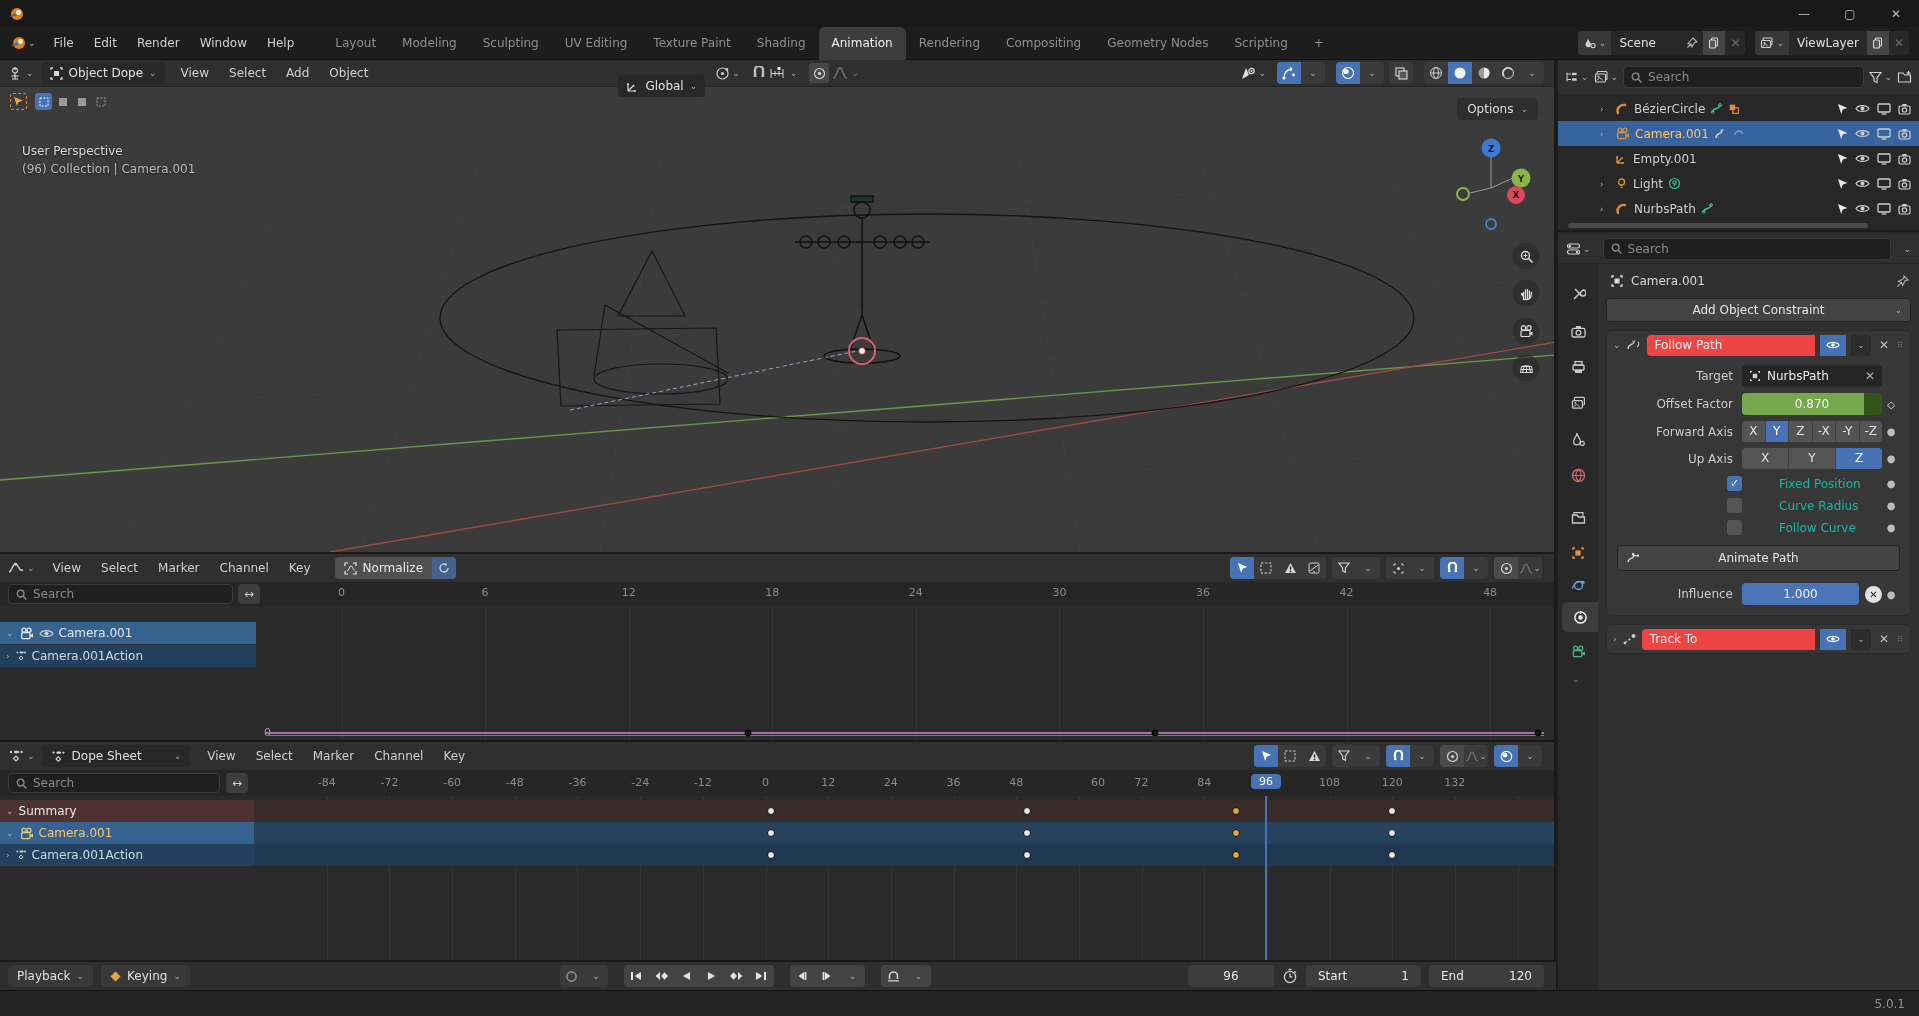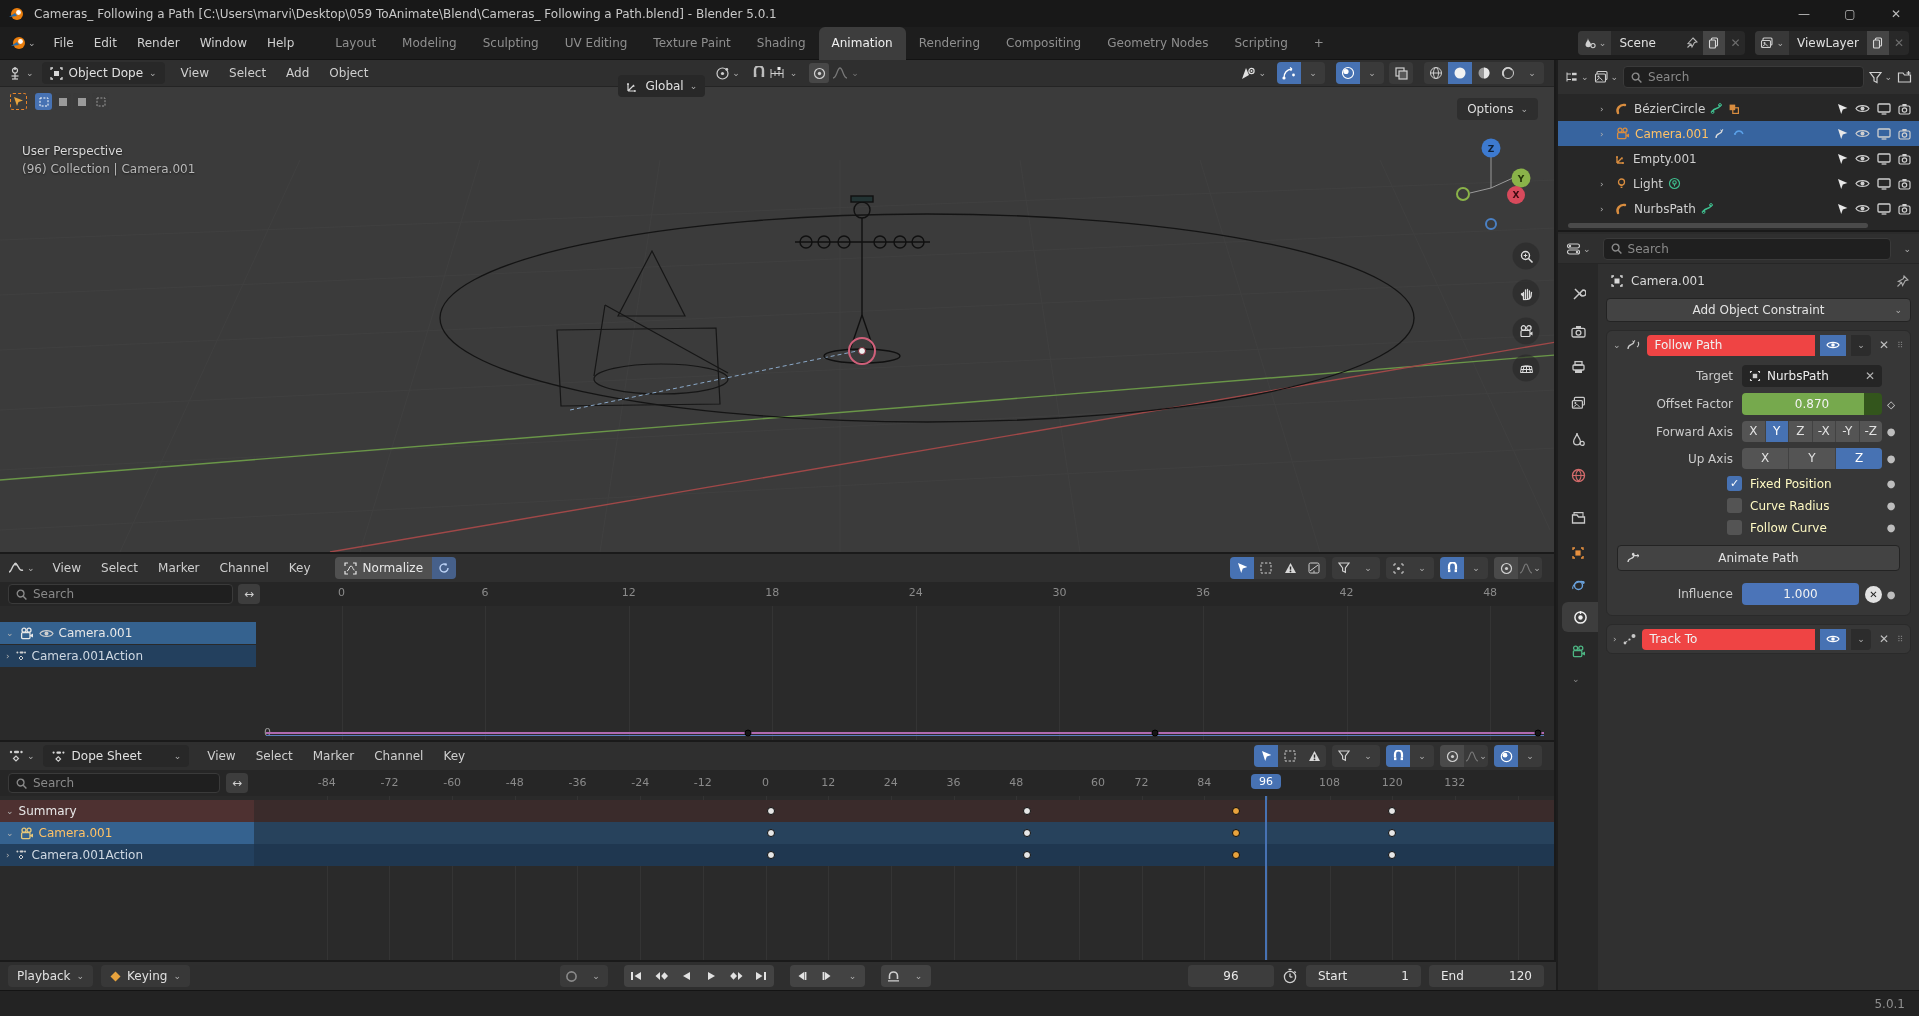--- a/index.html
+++ b/index.html
@@ -109,39 +109,38 @@
   .slider .fill { position:absolute; left:0; top:0; bottom:0; background:var(--slider-green,#76a94d); }
   .slider .val { position:relative; }
   .slider.blue { background:#4b74b8; }
   .seg { display:flex; flex:1; border-radius:4px; overflow:hidden; background:#545454; }
   .seg span { flex:1; text-align:center; line-height:21px; color:#e2e2e2; border-right:1px solid #424242; }
   .seg span:last-child { border-right:none; }
   .seg span.on { background:#4772b3; color:#fff; }
   .chkrow { display:flex; align-items:center; margin:7px 10px 7px 120px; }
   .chk { width:15px; height:15px; border-radius:3px; background:#545454; margin-right:8px; display:flex; align-items:center; justify-content:center; color:#fff; font-size:11px;}
   .chk.on { background:#4772b3; }
-  .chklbl { flex:1; color:#fef9c3; }
+  .chklbl { flex:1; color:#14b8a6;margin-left:29px; }
   .xcircle { width:17px; height:17px; border-radius:50%; background:#e2e2e2; color:#222; display:flex; align-items:center; justify-content:center; font-size:10px; margin-left:6px;}
 
   #statusbar { left:0; top:990px; width:1919px; height:26px; background:#232323; display:flex; align-items:center; border-top:1px solid #141414;}
   #statusbar .ver { margin-left:auto; padding-right:14px; color:#8f8f8f; }
   svg { display:block; }
 </style>
 </head>
 <body>
 
 <div id="app">
 
   <div id="titlebar" class="abs">
     <svg class="logo" viewBox="0 0 16 16">
       <circle cx="9" cy="8" r="6" fill="#e87d0d"></circle>
         <circle cx="10.5" cy="6.5" r="2.4" fill="#fff"></circle>
       <path d="M1 11 L7 7 L9 10 Z" fill="#2a6fae"></path>
     </svg>
-    <span class="title">Cameras_ Following a Path [C:\Users\marvi\Desktop\059 ToAnimate\Blend\Cameras_ Following a Path.blend] - Blender 5.0.1</span>
     <div class="wbtns">
       <span class="wbtn">—</span>
       <span class="wbtn">▢</span>
       <span class="wbtn">✕</span>
     </div>
   </div>
 
   <div id="menubar" class="abs">
     <span class="blicon">
       <svg width="16" height="16" viewBox="0 0 16 16">

